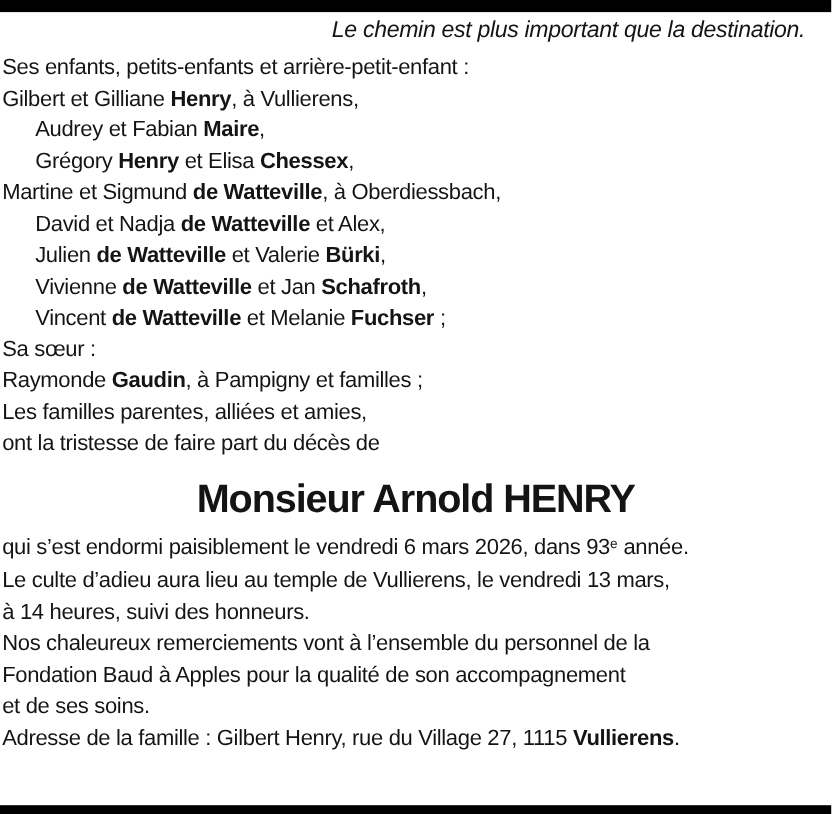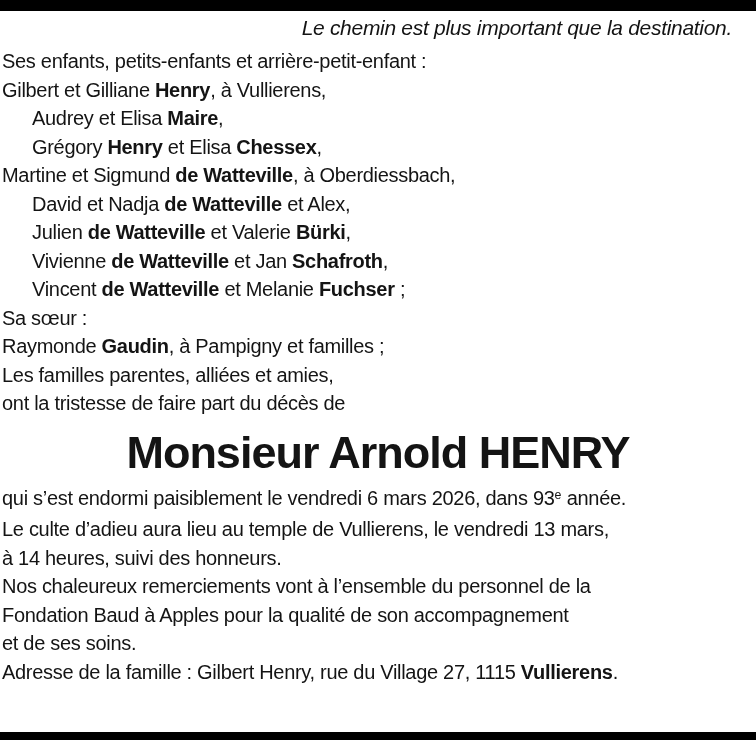--- a/index.html
+++ b/index.html
@@ -47,39 +47,39 @@
   .sup {
     font-size: 0.62em;
     position: relative;
     top: -0.45em;
     letter-spacing: 0;
   }
   .name {
     margin: 7px 0 3px 0;
     text-align: center;
     font-weight: bold;
-    font-size: 45px;
+    font-size: 36px;
     line-height: 56px;
     letter-spacing: -1px;
     white-space: nowrap;
   }
 </style>
 </head>
 <body>
 
 <div class="page">
 
   <div class="rule top"></div>
 
   <div class="epigraph">Le chemin est plus important que la destination.</div>
 
   <div class="family">
       <div class="line"><span class="">Ses enfants, petits-enfants et arrière-petit-enfant :</span></div>
       <div class="line"><span class="">Gilbert et Gilliane </span><span class="b ">Henry</span><span class="">, à Vullierens,</span></div>
-      <div class="line indent"><span class="">Audrey et Elisa </span><span class="b ">Maire</span><span class="">,</span></div>
+      <div class="line indent"><span class="">Audrey et Fabian </span><span class="b ">Maire</span><span class="">,</span></div>
       <div class="line indent"><span class="">Grégory </span><span class="b ">Henry</span><span class=""> et Elisa </span><span class="b ">Chessex</span><span class="">,</span></div>
       <div class="line"><span class="">Martine et Sigmund </span><span class="b ">de Watteville</span><span class="">, à Oberdiessbach,</span></div>
       <div class="line indent"><span class="">David et Nadja </span><span class="b ">de Watteville</span><span class=""> et Alex,</span></div>
       <div class="line indent"><span class="">Julien </span><span class="b ">de Watteville</span><span class=""> et Valerie </span><span class="b ">Bürki</span><span class="">,</span></div>
       <div class="line indent"><span class="">Vivienne </span><span class="b ">de Watteville</span><span class=""> et Jan </span><span class="b ">Schafroth</span><span class="">,</span></div>
       <div class="line indent"><span class="">Vincent </span><span class="b ">de Watteville</span><span class=""> et Melanie </span><span class="b ">Fuchser</span><span class=""> ;</span></div>
       <div class="line"><span class="">Sa sœur :</span></div>
       <div class="line"><span class="">Raymonde </span><span class="b ">Gaudin</span><span class="">, à Pampigny et familles ;</span></div>
       <div class="line"><span class="">Les familles parentes, alliées et amies,</span></div>
       <div class="line"><span class="">ont la tristesse de faire part du décès de</span></div>

